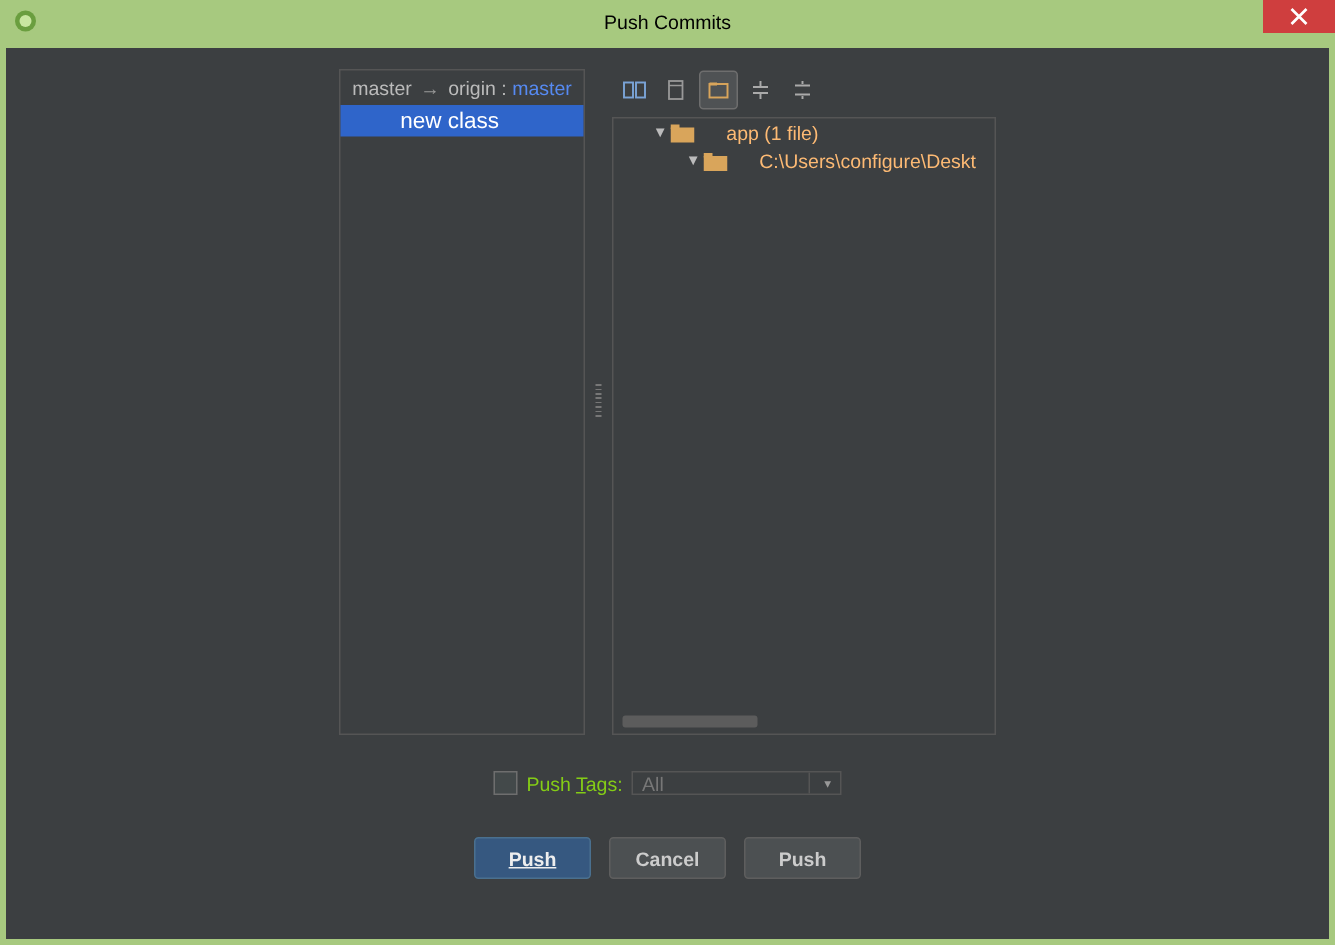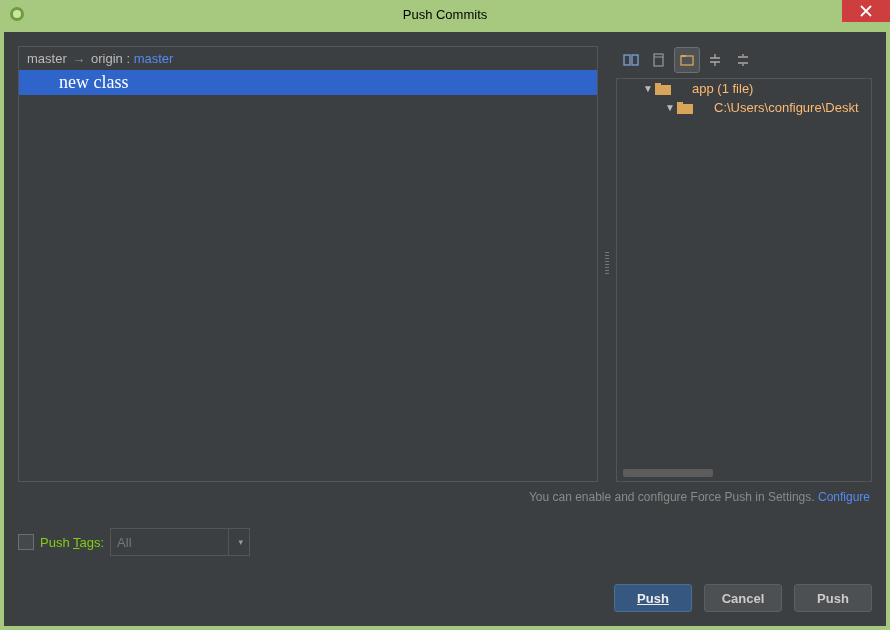--- a/index.html
+++ b/index.html
@@ -4,31 +4,31 @@
 <style>
 * { margin: 0; padding: 0; box-sizing: border-box; font-family: "Segoe UI", Arial, sans-serif; }
 body { width: 890px; height: 630px; background: #a7c97f; overflow: hidden; }
 
 .titlebar { height: 28px; background: #a7c97f; display: flex; align-items: center; position: relative; }
 .titlebar-icon { width: 18px; height: 18px; margin-left: 8px; }
 .titlebar-title { position: absolute; left: 50%; transform: translateX(-50%); font-size: 13px; color: #000000; }
 .close-btn { position: absolute; right: 0; top: 0; width: 48px; height: 22px; background: #cf3e3e; display: flex; align-items: center; justify-content: center; cursor: pointer; }
 .close-btn svg { width: 12px; height: 12px; }
 
-.dialog-body { background: #3c3f41; margin: 4px; height: 594px; padding: 14px; display: flex; flex-direction: column; }
+.dialog-body { background: #3c3f41; margin: 4px; height: 594px; padding: 14px; display: flex; flex-direction: column; align-items: center; }
 
 .panels-row { display: flex; height: 444px; gap: 6px; }
 
 .left-panel { flex: 1; border: 1px solid #555; background: #3c3f41; }
 .branch-row { padding: 4px 8px; font-size: 13px; color: #bbb; }
 .branch-local { color: #bbb; }
 .arrow-sep { color: #999; padding: 0 2px; }
 .origin-label { color: #bbb; }
 .remote-branch { color: #568af2; }
-.commit-row { background: #2f65ca; color: #fff; font-size: 18px; padding: 2px 8px 2px 40px; font-family: Liberation Serif, serif; }
+.commit-row { background: #2f65ca; color: #fff; font-size: 15px; padding: 2px 8px 2px 40px; }
 
 .splitter { width: 6px; display: flex; align-items: center; justify-content: center; }
 .splitter-handle { width: 4px; height: 24px; background: repeating-linear-gradient(to bottom, #777 0, #777 1px, transparent 1px, transparent 3px); }
 
 .right-panel { width: 256px; display: flex; flex-direction: column; }
 .toolbar { height: 28px; display: flex; align-items: center; gap: 2px; padding: 0 2px; margin-bottom: 4px; }
 .tb-btn { width: 26px; height: 26px; display: flex; align-items: center; justify-content: center; border: 1px solid transparent; border-radius: 3px; cursor: pointer; }
 .tb-btn.active { background: #4f5254; border-color: #6e6e6e; }
 .tb-btn svg { width: 16px; height: 16px; }
 
@@ -44,21 +44,21 @@
 .tree-row.indent2 { padding-left: 46px; }
 .tree-row.indent3 { padding-left: 70px; }
 .hscroll { position: absolute; bottom: 4px; left: 6px; width: 90px; height: 8px; background: #5c5c5c; border-radius: 2px; }
 
 .hint-row { text-align: right; font-size: 12px; color: #8a8a8a; margin-top: 8px; padding-right: 2px; }
 .hint-link { color: #568af2; cursor: pointer; }
 
 .bottom-controls { display: flex; align-items: center; margin-top: 24px; }
 .checkbox { width: 16px; height: 16px; border: 1px solid #6e6e6e; background: #43494a; margin-right: 6px; cursor: pointer; }
 .pushtags-label { font-size: 13px; color: #84cc16; margin-right: 6px; }
-.pushtags-select { width: 140px; height: 28px; border: 1px solid #555; background: #3c3f41; display: flex; align-items: center; padding: 0 6px; color: #777; font-size: 13px; position: relative; }
+.pushtags-select { width: 140px; height: 16px; border: 1px solid #555; background: #3c3f41; display: flex; align-items: center; padding: 0 6px; color: #777; font-size: 13px; position: relative; }
 .pushtags-select::after { content: ""; position: absolute; right: 0; top: 0; width: 20px; height: 100%; border-left: 1px solid #555; }
 .pushtags-caret { position: absolute; right: 6px; font-size: 9px; color: #999; }
 
 .button-row { display: flex; justify-content: flex-end; gap: 12px; margin-top: 28px; }
 .btn { min-width: 78px; height: 28px; border: 1px solid #5e5e5e; background: #4c5052; color: #ccc; font-size: 13px; display: flex; align-items: center; justify-content: center; border-radius: 3px; cursor: pointer; font-weight: bold; }
 .btn.primary { background: #365880; border-color: #4a708f; color: #eee; font-weight: bold; }
 .btn-underline { text-decoration: underline; }
 </style>
 </head>
 <body>
@@ -153,23 +153,20 @@
               </svg>
           </span>
           <span class="tree-label">C:\Users\configure\Deskt</span>
         </div>
         <div class="hscroll"></div>
       </div>
     </div>
 
   </div>
 
-  <div class="hint-row">
-    <span>You can enable and configure Force Push in Settings. </span><span class="hint-link">Configure</span>
-  </div>
 
   <div class="bottom-controls">
     <div class="checkbox"></div>
     <span class="pushtags-label">Push <span style="text-decoration:underline">T</span>ags:</span>
     <div class="pushtags-select">
       <span>All</span>
       <span class="pushtags-caret">▾</span>
     </div>
   </div>
 

